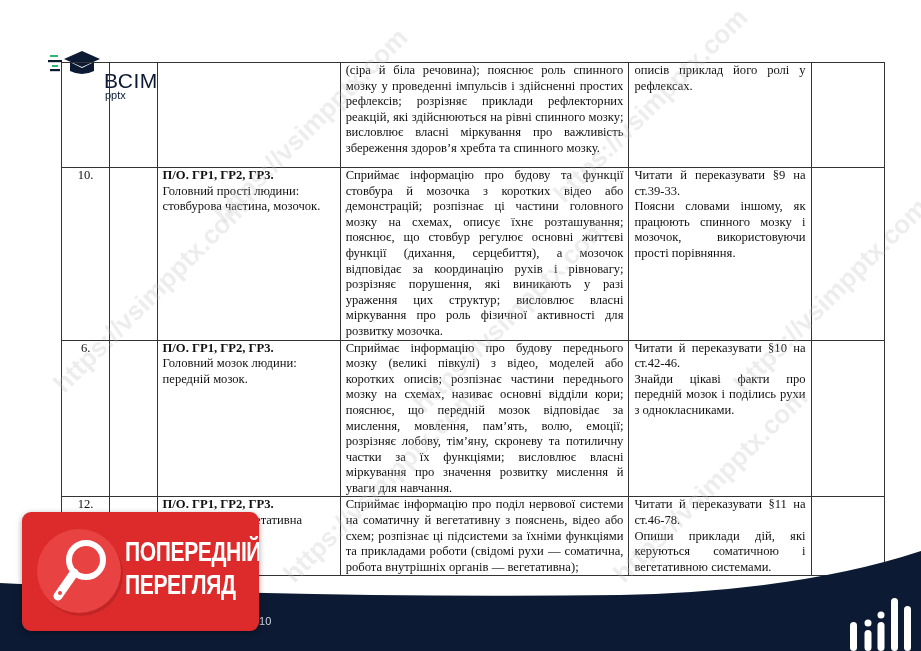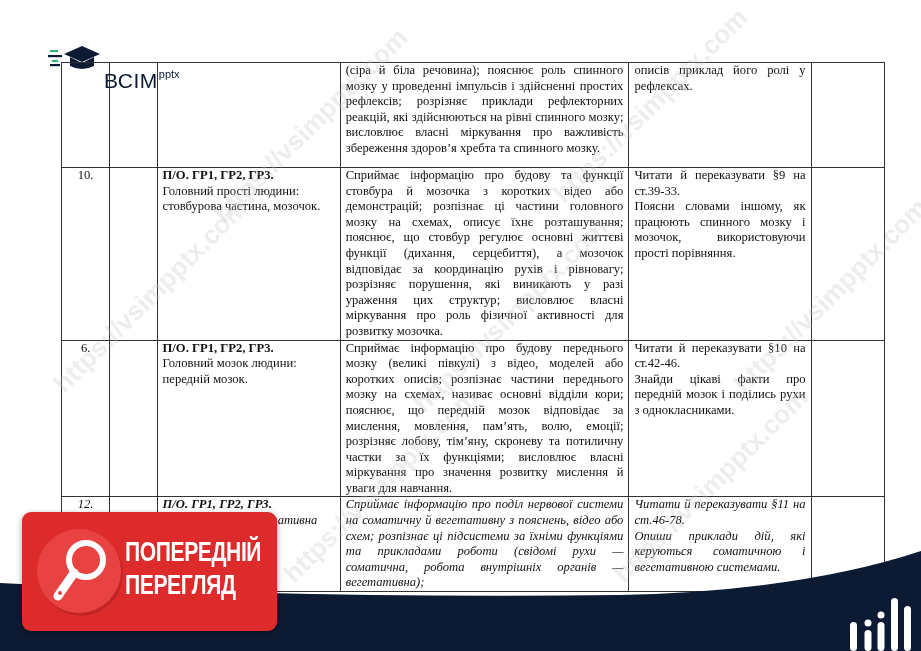--- a/index.html
+++ b/index.html
@@ -1,35 +1,35 @@
 <!DOCTYPE html>
 <html><head>
 <meta charset="utf-8">
 <style>
   html,body{margin:0;padding:0;}
   body{width:921px;height:651px;overflow:hidden;background:#ffffff;position:relative;font-family:"Liberation Serif","DejaVu Serif",serif;color:#111;}
   .corner-tl{position:absolute;left:0;top:0;width:0;height:0;}
   .logo{position:absolute;left:48px;top:22px;display:flex;align-items:center;gap:4px;}
   .logo-mark{width:52px;height:30px;position:relative;}
-  .logo-text{display:flex;line-height:1;margin-top:48px;}
+  .logo-text{display:flex;flex-direction:column;line-height:1;margin-top:48px;}
   .logo-title{font-family:"Liberation Sans",sans-serif;font-size:21px;color:#0c1a33;letter-spacing:0.5px;}
   .logo-sub{font-family:Liberation Sans, sans-serif;font-size:11px;color:#0c1a33;margin-top:-1px;margin-left:1px;}
   table.plan{position:absolute;left:61px;top:62px;border-collapse:collapse;table-layout:fixed;width:824px;font-size:12.6px;line-height:15.6px;}
   table.plan td{border:1px solid #333;vertical-align:top;padding:0 5px;overflow:hidden;}
   .c-num{width:37px;text-align:center;}
   .c-hours{width:36px;}
   .c-topic{width:171px;text-align:left;}
   .c-outcomes{width:276px;text-align:justify;}
   .c-hw{width:170px;text-align:justify;}
   .c-note{width:62px;}
   .topic-label{font-weight:bold;display:block;}
   .hw-line{display:block;}
   .footer-wave{position:absolute;left:0;bottom:0;width:921px;height:100px;}
   .footer-code{position:absolute;left:253px;top:615px;font-family:"Liberation Sans",sans-serif;font-size:11px;color:#cfd6e2;}
-  .preview-badge{position:absolute;left:22px;top:512px;width:255px;height:119px;background:#dd2b2b;border-radius:9px;box-shadow:0 2px 6px rgba(0,0,0,0.35);overflow:hidden;}
+  .preview-badge{position:absolute;left:22px;top:512px;width:237px;height:119px;background:#dd2b2b;border-radius:9px;box-shadow:0 2px 6px rgba(0,0,0,0.35);overflow:hidden;}
   .preview-circle{position:absolute;left:15px;top:17px;width:84px;height:84px;border-radius:50%;background:#e84242;box-shadow:2px 3px 0 rgba(0,0,0,0.12);}
   .preview-text{position:absolute;left:103px;top:24px;font-family:"Liberation Sans",sans-serif;font-weight:bold;color:#fff;font-size:27px;line-height:33px;letter-spacing:-0.5px;transform:scaleX(0.78);transform-origin:left top;white-space:nowrap;}
   .watermark{position:absolute;font-family:"Liberation Sans",sans-serif;font-size:26px;font-weight:bold;color:rgba(190,190,190,0.28);transform:rotate(-45deg);white-space:nowrap;pointer-events:none;}
   .bars{position:absolute;left:848px;top:584px;width:64px;height:67px;}
 </style>
 </head>
 <body>
 
 <svg class="corner-tl" style="position:absolute;left:0;top:0;" width="70" height="80" viewBox="0 0 70 80">
   <path d="M0 0 L62 0 Q30 22 0 72 Z" fill="#0c1a33"></path>
@@ -86,21 +86,21 @@
       <span class="topic-label">П/О. ГР1, ГР2, ГР3.</span>
       <span>Головний мозок людини: передній мозок.</span>
     </td>
     <td class="c-outcomes">Сприймає інформацію про будову переднього мозку (великі півкулі) з відео, моделей або коротких описів; розпізнає частини переднього мозку на схемах, називає основні відділи кори; пояснює, що передній мозок відповідає за мислення, мовлення, пам’ять, волю, емоції; розрізняє лобову, тім’яну, скроневу та потиличну частки за їх функціями; висловлює власні міркування про значення розвитку мислення й уваги для навчання.</td>
     <td class="c-hw">
       <span class="hw-line">Читати й переказувати §10 на ст.42-46.</span>
       <span class="hw-line">Знайди цікаві факти про передній мозок і поділись рухи з однокласниками.</span>
     </td>
     <td class="c-note"></td>
   </tr>
-  <tr style="height:79px;font-style:italic;">
+  <tr style="height:79px;">
     <td class="c-num">12.</td>
     <td class="c-hours"></td>
     <td class="c-topic">
       <span class="topic-label">П/О. ГР1, ГР2, ГР3.</span>
       <span>Соматична та вегетативна</span>
     </td>
     <td class="c-outcomes">Сприймає інформацію про поділ нервової системи на соматичну й вегетативну з пояснень, відео або схем; розпізнає ці підсистеми за їхніми функціями та прикладами роботи (свідомі рухи — соматична, робота внутрішніх органів — вегетативна);</td>
     <td class="c-hw">
       <span class="hw-line">Читати й переказувати §11 на ст.46-78.</span>
       <span class="hw-line">Опиши приклади дій, які керуються соматичною і вегетативною системами.</span>

